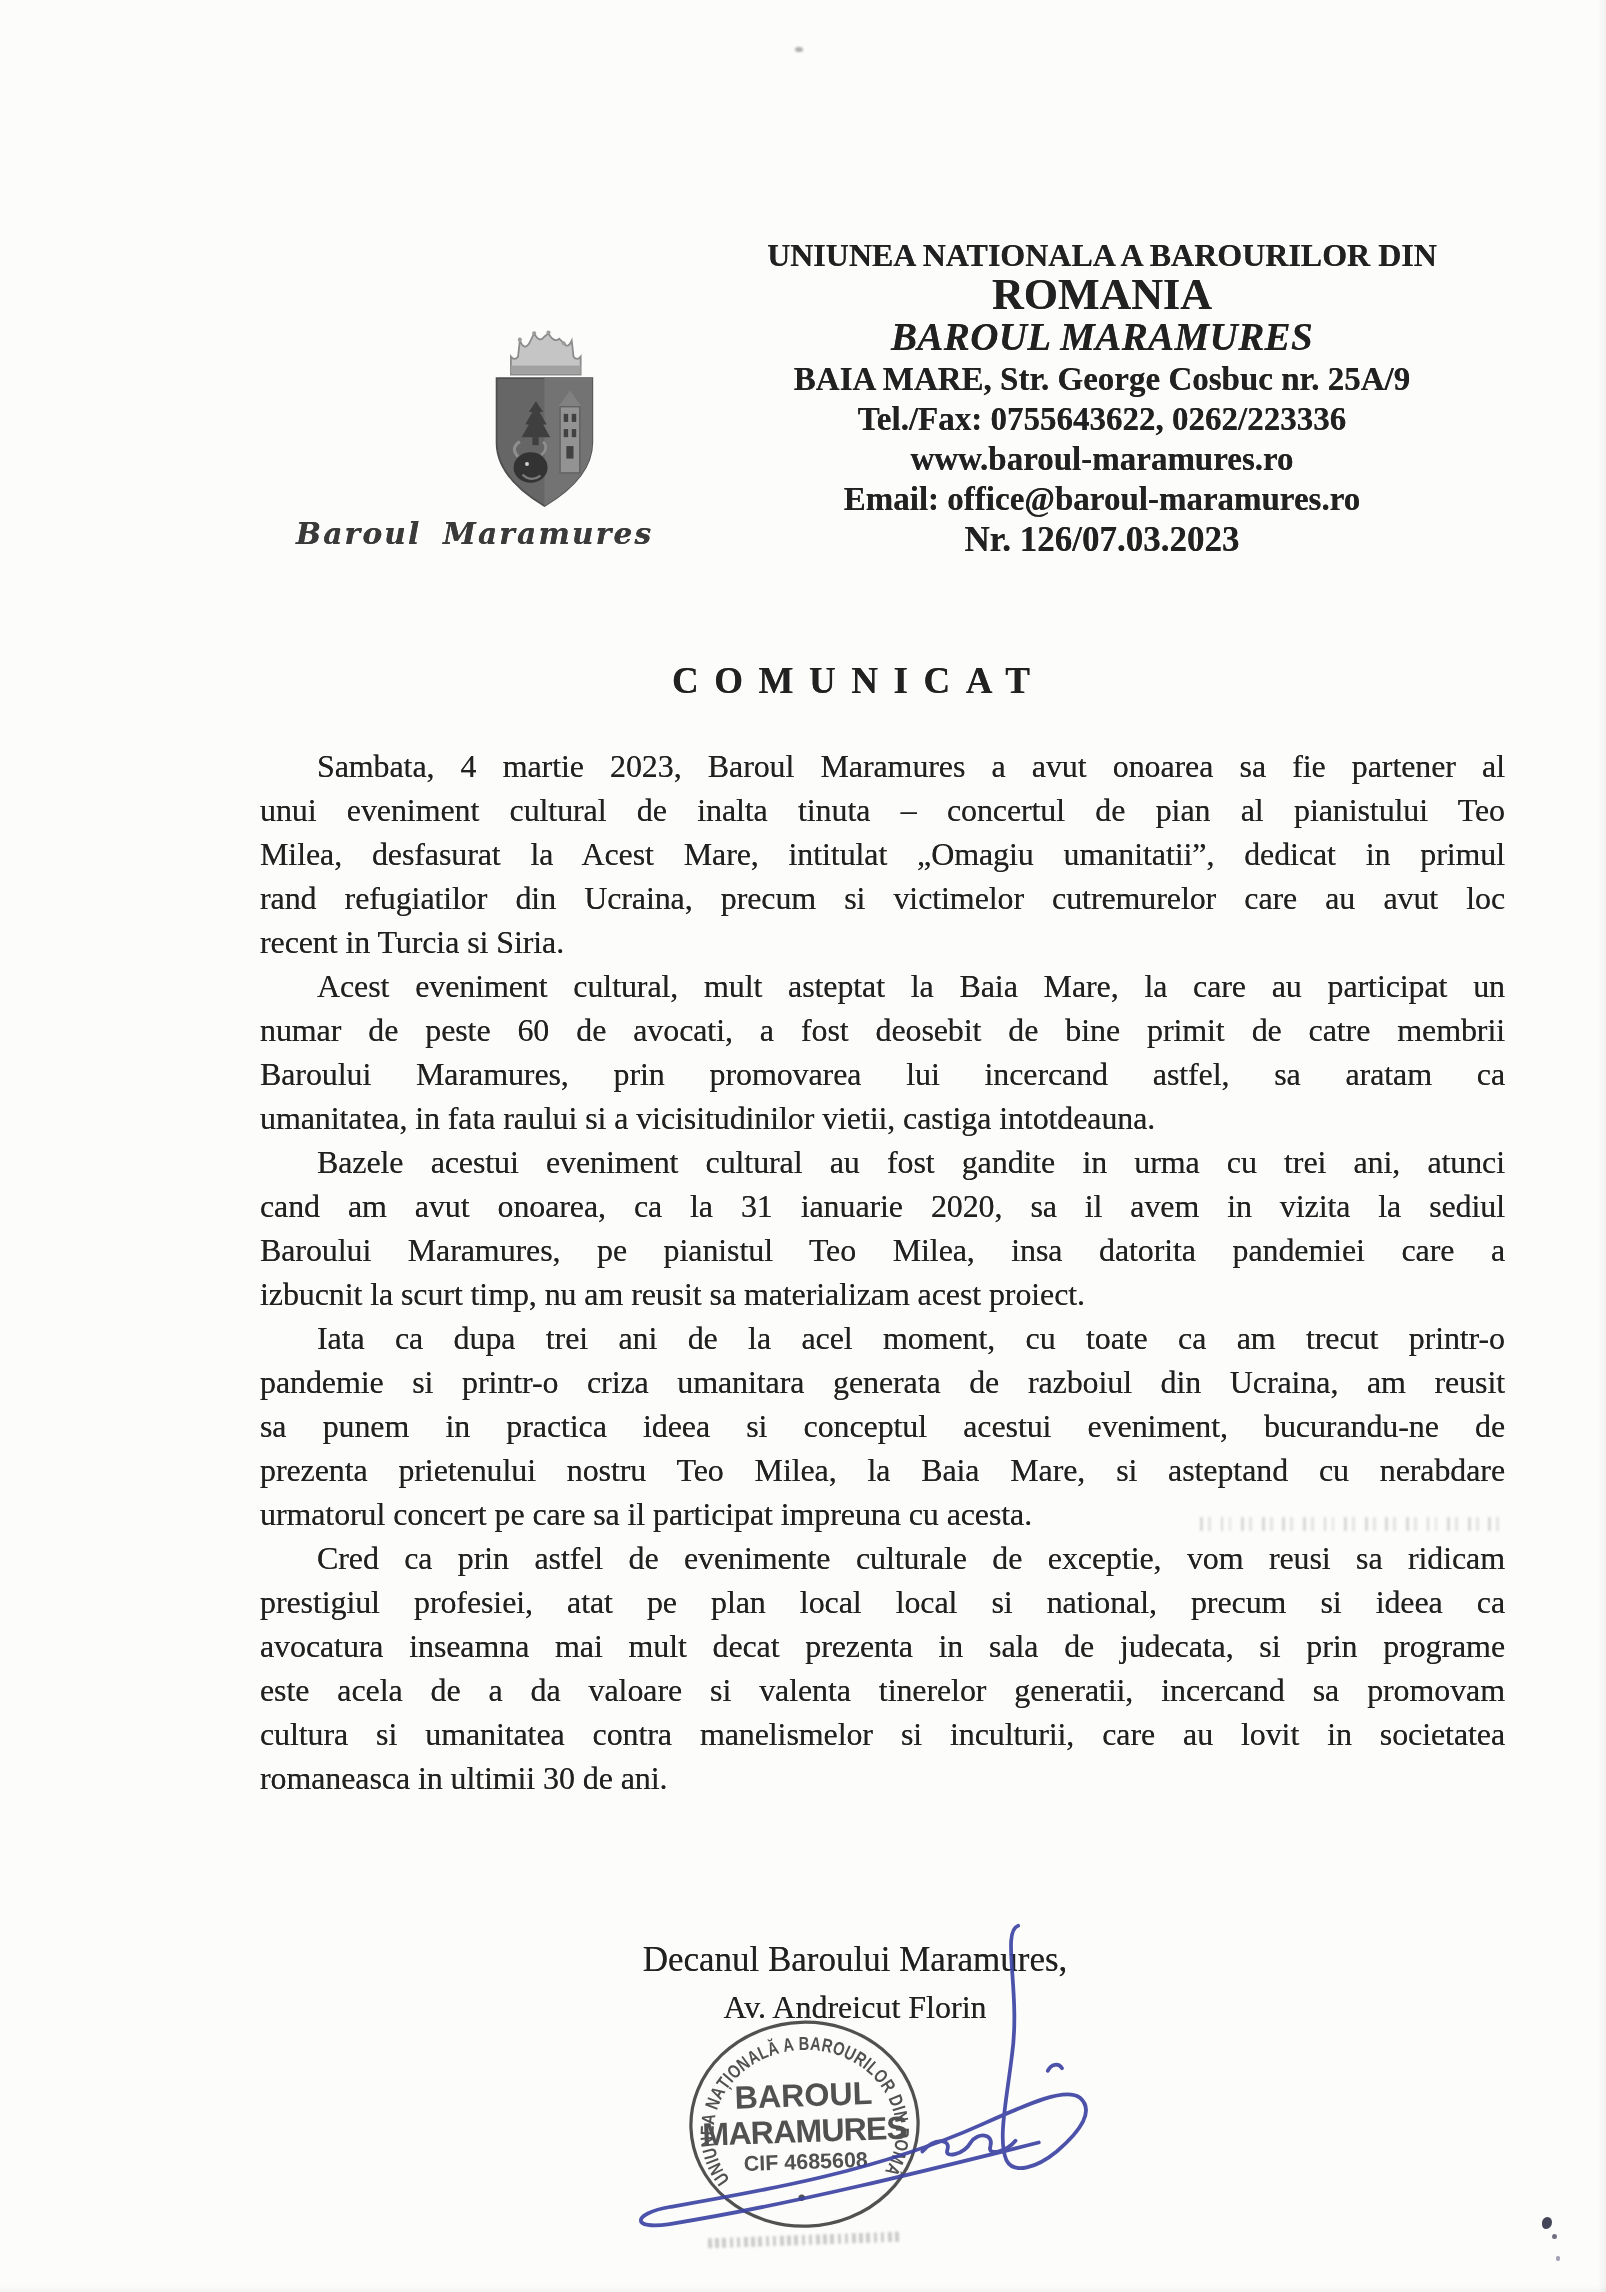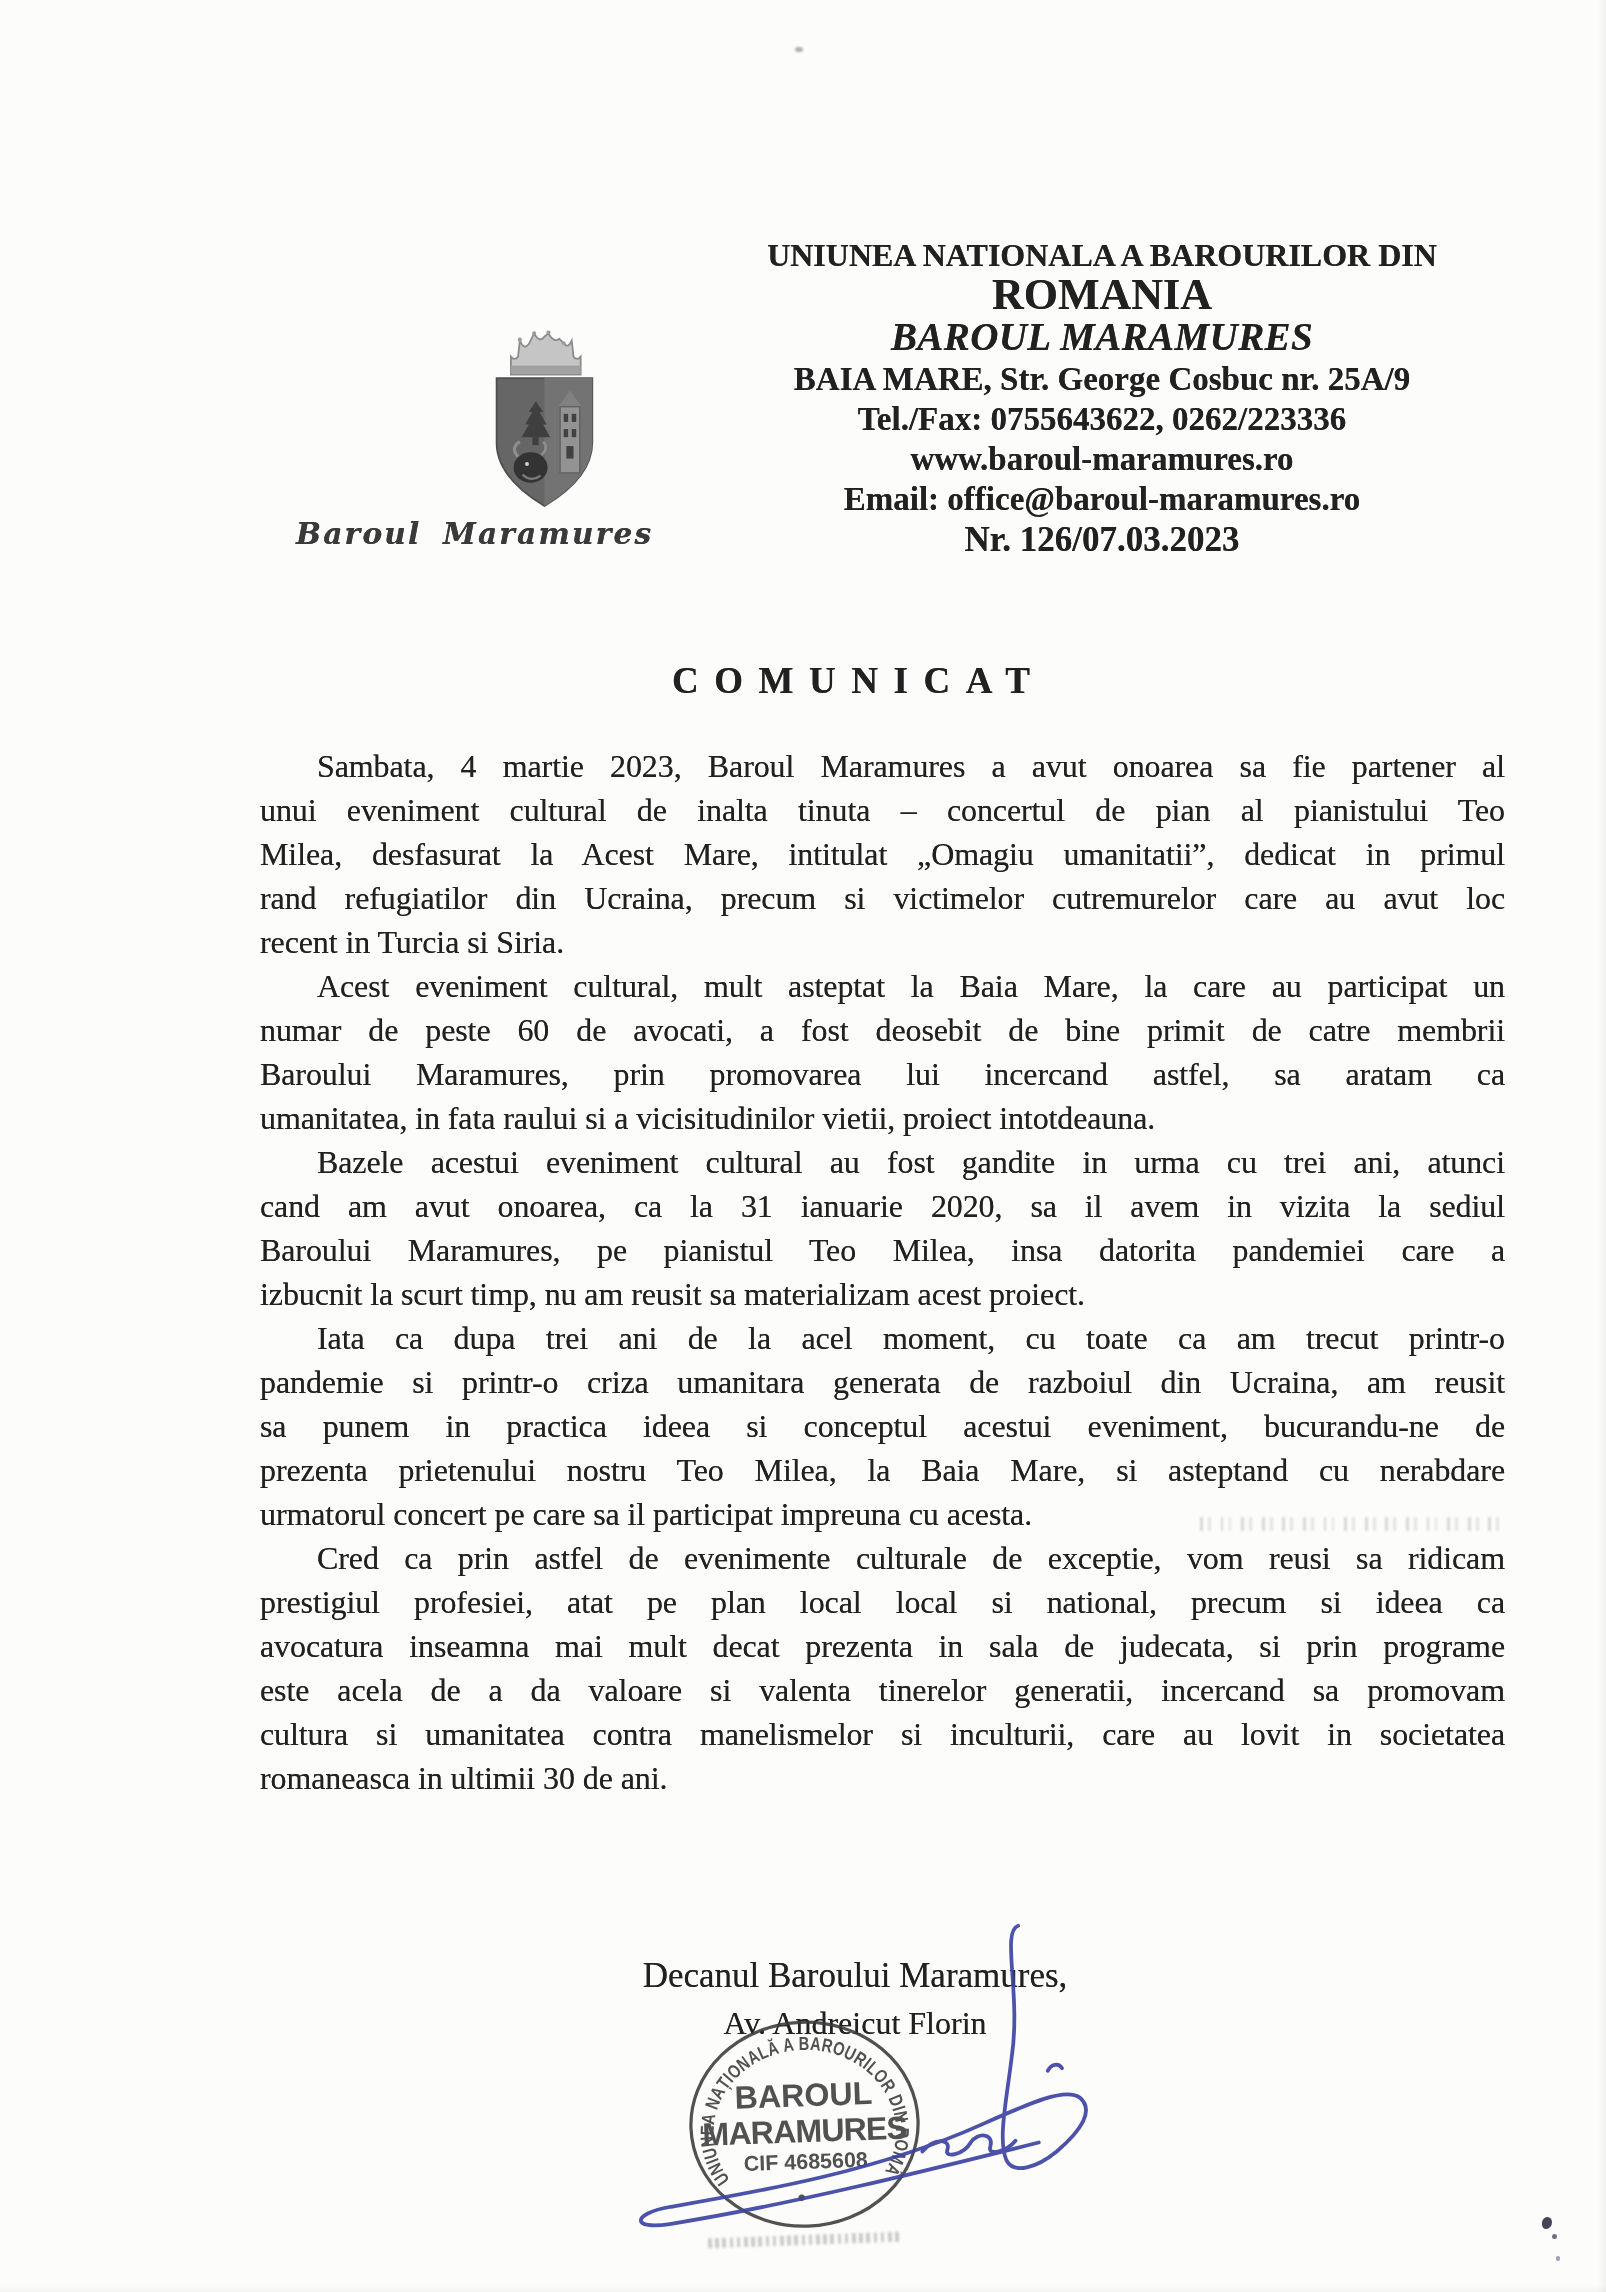--- a/index.html
+++ b/index.html
@@ -32,21 +32,21 @@
   
   .body-block{position:absolute;left:260px;top:744px;width:1245px;}
   .bline{
     height:44px;line-height:44px;font-size:32px;text-align:justify;
     overflow:hidden;letter-spacing:-0.1px;
   }
   .bline:not(.last)::after{content:"";display:inline-block;width:100%;height:0;vertical-align:top;}
   .bline.first{text-indent:57px;}
   
   .sig-block{position:absolute;left:407px;top:1933px;width:896px;text-align:center;}
-  .sig-line1{font-size:35px;height:54px;line-height:54px;margin-top:16px;}
+  .sig-line1{font-size:35px;height:54px;line-height:54px;}
   .sig-line2{font-size:32px;height:50px;line-height:41px;}
   
   .stamp{position:absolute;left:673px;top:2006px;width:263px;height:240px;opacity:.88;filter:blur(0.3px);}
   .pen{position:absolute;left:573px;top:1872px;width:627px;height:421px;filter:blur(0.3px);}
   
   .ghost-line{
     position:absolute;left:1200px;top:1517px;width:309px;height:14.3px;opacity:.45;filter:blur(1.2px);
     background:repeating-linear-gradient(90deg,rgba(110,110,110,.55) 0 2.7px,transparent 2.7px 8px,rgba(125,125,125,.42) 8px 10.7px,transparent 10.7px 20.6px);
   }
   .stamp-ghost{
@@ -116,21 +116,21 @@
 
   <div class="body-block soft">
       <div class="bline first">Sambata, 4 martie 2023, Baroul Maramures a avut onoarea sa fie partener al</div>
       <div class="bline">unui eveniment cultural de inalta tinuta – concertul de pian al pianistului Teo</div>
       <div class="bline">Milea, desfasurat la Acest Mare, intitulat „Omagiu umanitatii”, dedicat in primul</div>
       <div class="bline">rand refugiatilor din Ucraina, precum si victimelor cutremurelor care au avut loc</div>
       <div class="bline last">recent in Turcia si Siria.</div>
       <div class="bline first">Acest eveniment cultural, mult asteptat la Baia Mare, la care au participat un</div>
       <div class="bline">numar de peste 60 de avocati, a fost deosebit de bine primit de catre membrii</div>
       <div class="bline">Baroului Maramures, prin promovarea lui incercand astfel, sa aratam ca</div>
-      <div class="bline last">umanitatea, in fata raului si a vicisitudinilor vietii, proiect intotdeauna.</div>
+      <div class="bline last">umanitatea, in fata raului si a vicisitudinilor vietii, castiga intotdeauna.</div>
       <div class="bline first">Bazele acestui eveniment cultural au fost gandite in urma cu trei ani, atunci</div>
       <div class="bline">cand am avut onoarea, ca la 31 ianuarie 2020, sa il avem in vizita la sediul</div>
       <div class="bline">Baroului Maramures, pe pianistul Teo Milea, insa datorita pandemiei care a</div>
       <div class="bline last">izbucnit la scurt timp, nu am reusit sa materializam acest proiect.</div>
       <div class="bline first">Iata ca dupa trei ani de la acel moment, cu toate ca am trecut printr-o</div>
       <div class="bline">pandemie si printr-o criza umanitara generata de razboiul din Ucraina, am reusit</div>
       <div class="bline">sa punem in practica ideea si conceptul acestui eveniment, bucurandu-ne de</div>
       <div class="bline">prezenta prietenului nostru Teo Milea, la Baia Mare, si asteptand cu nerabdare</div>
       <div class="bline last">urmatorul concert pe care sa il participat impreuna cu acesta.</div>
       <div class="bline first">Cred ca prin astfel de evenimente culturale de exceptie, vom reusi sa ridicam</div>

